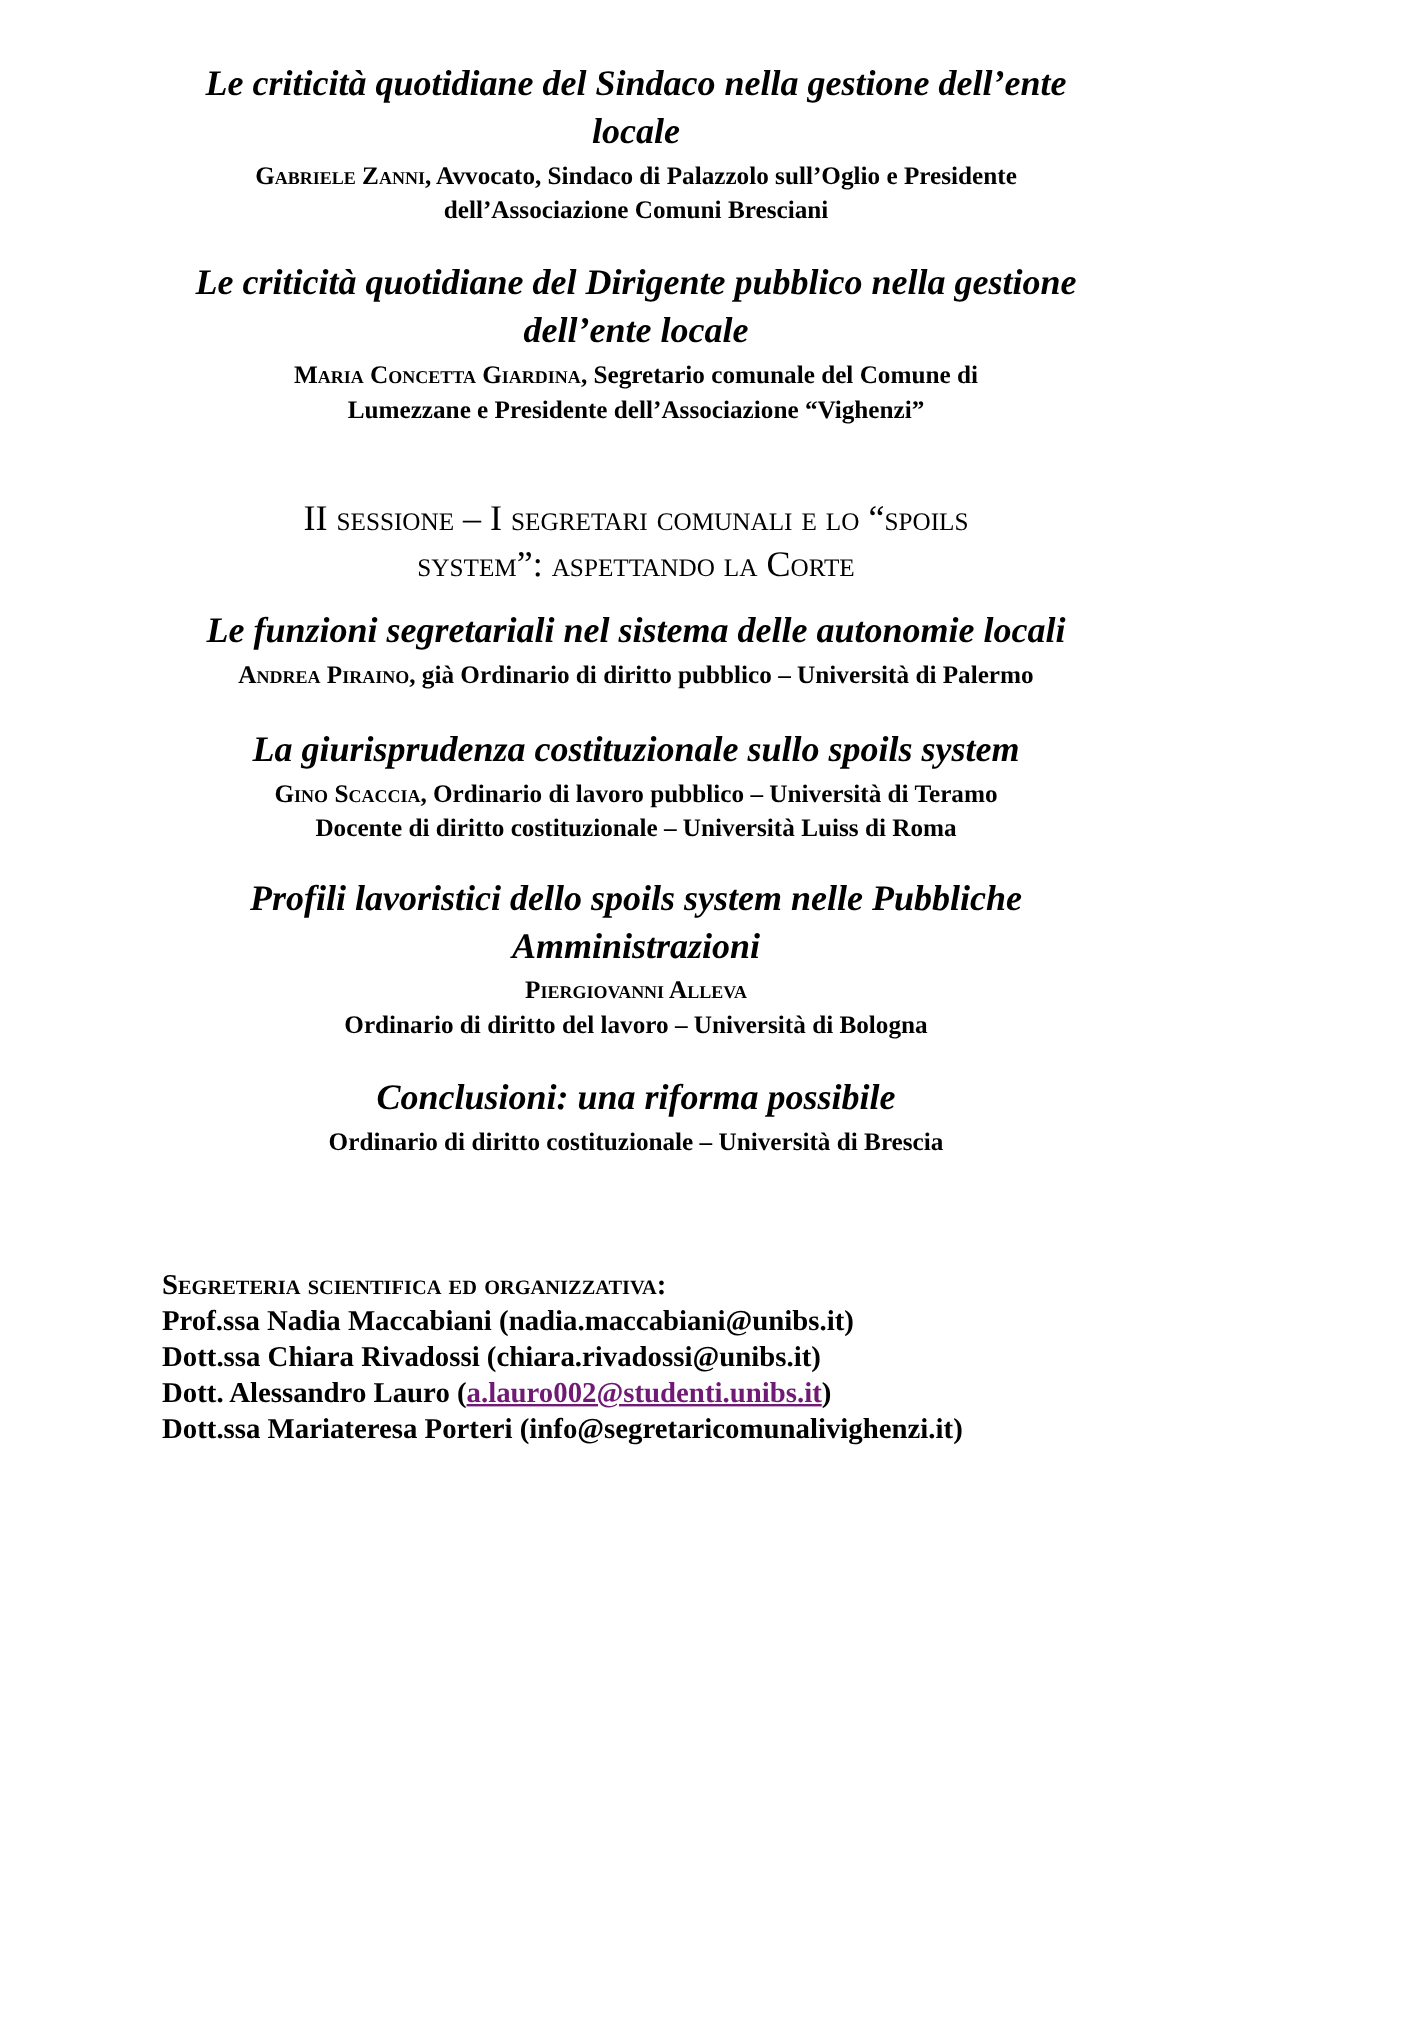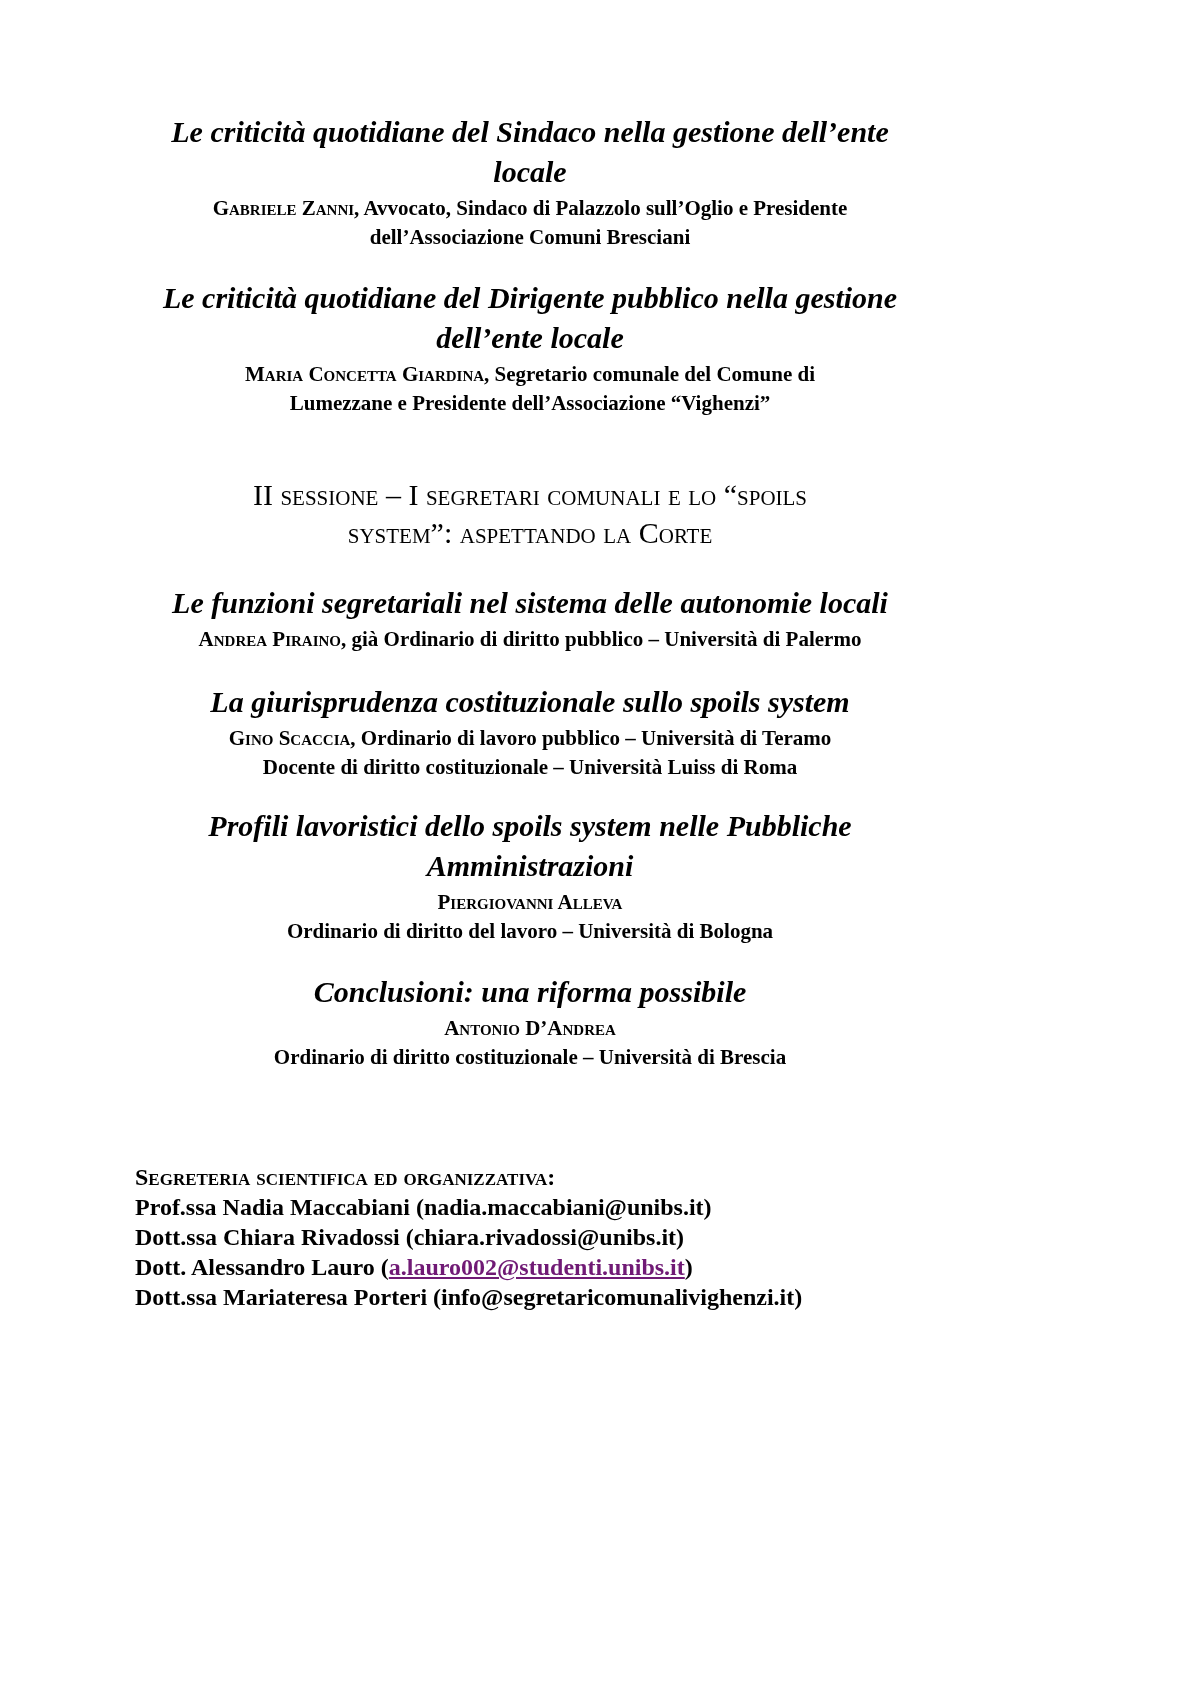--- a/index.html
+++ b/index.html
@@ -10,21 +10,21 @@
     background: #ffffff;
     color: #000000;
     font-family: "Liberation Serif", "DejaVu Serif", serif;
     overflow: hidden;
   }
   .content {
     position: absolute;
     left: 135px;
     top: 0;
     width: 790px;
-    padding-top: 112px;
+    padding-top: 50px;
   }
   
   .cline {
     display: flex;
     justify-content: center;
     white-space: nowrap;
   }
   .title .cline {
     font-size: 30px;
     line-height: 40px;
@@ -37,21 +37,21 @@
     font-weight: bold;
   }
   .session .cline {
     font-size: 30px;
     line-height: 38px;
     font-weight: normal;
     font-variant: small-caps;
   }
   .sc { font-variant: small-caps; }
   .mt2  { margin-top: 2px; }
-  .mt22 { margin-top: 31px; }
+  .mt22 { margin-top: 16px; }
   .mt24 { margin-top: 24px; }
   .mt26 { margin-top: 26px; }
   .mt28 { margin-top: 28px; }
   .mt58 { margin-top: 58px; }
   .secretariat {
     margin-top: 90px;
     font-size: 24px;
     line-height: 30px;
     font-weight: bold;
     text-align: left;
@@ -154,23 +154,20 @@
         </div>
     </div>
 
     <div class="title mt26">
       <div class="cline">
           <span>Conclusioni: una riforma possibile</span>
         </div>
     </div>
     <div class="speaker mt2">
       <div class="cline">
-          <span class="sc">Antonio D’Andrea</span>
-        </div>
-      <div class="cline">
           <span>Ordinario di diritto costituzionale – Università di Brescia</span>
         </div>
     </div>
 
     <div class="secretariat">
       <div class="sec-header">Segreteria scientifica ed organizzativa:</div>
       <div class="sec-line">Prof.ssa Nadia Maccabiani (nadia.maccabiani@unibs.it)</div>
       <div class="sec-line">Dott.ssa Chiara Rivadossi (chiara.rivadossi@unibs.it)</div>
       <div class="sec-line"><span>Dott. Alessandro Lauro (</span><a class="email-link">a.lauro002@studenti.unibs.it</a><span>)</span></div>
       <div class="sec-line">Dott.ssa Mariateresa Porteri (info@segretaricomunalivighenzi.it)</div>

